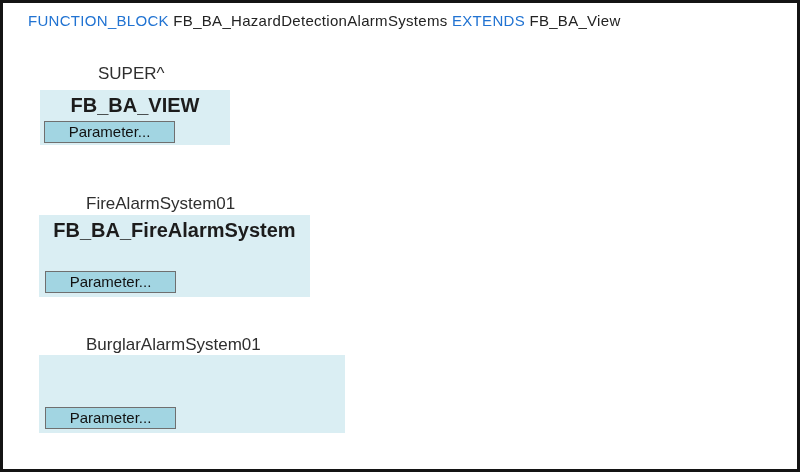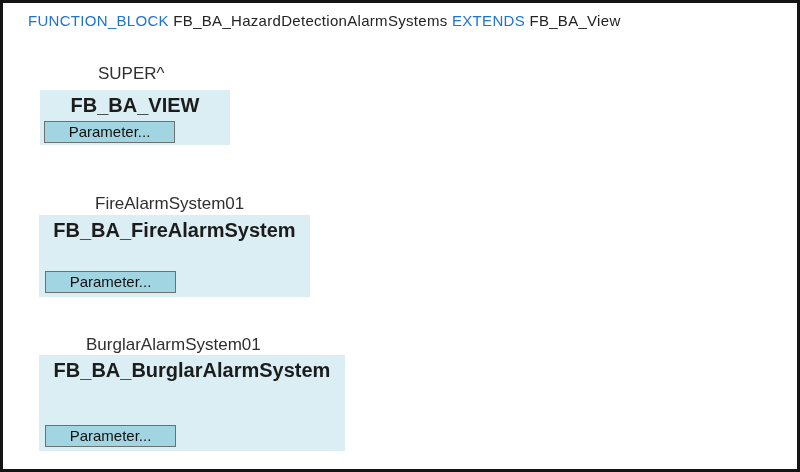--- a/index.html
+++ b/index.html
@@ -59,25 +59,25 @@
     cursor:pointer;
   }
 
   
   #block-super { left:37px; top:87px; width:190px; height:55px; }
   #block-super .instance-label { left:58px; top:-26px; }
   #block-super .param-button { left:4px; bottom:2px; }
 
   
   #block-fire { left:36px; top:212px; width:271px; height:82px; }
-  #block-fire .instance-label { left:56px; top:-21px; }
+  #block-fire .instance-label { left:47px; top:-21px; }
   #block-fire .param-button { left:6px; bottom:4px; }
 
   
-  #block-burglar { left:36px; top:352px; width:306px; height:96px; }
+  #block-burglar { left:36px; top:352px; width:306px; height:78px; }
   #block-burglar .instance-label { left:47px; top:-20px; }
   #block-burglar .param-button { left:6px; bottom:4px; }
 </style>
 </head>
 <body>
 
 <div class="canvas">
 
   <div class="decl-line"><span class="kw">FUNCTION_BLOCK</span><span> </span><span>FB_BA_HazardDetectionAlarmSystems</span><span> </span><span class="kw">EXTENDS</span><span> </span><span>FB_BA_View</span></div>
 
@@ -91,17 +91,16 @@
   <div class="fb-block" id="block-fire">
     <span class="instance-label">FireAlarmSystem01</span>
     <div class="fb-box"></div>
     <div class="type-name">FB_BA_FireAlarmSystem</div>
     <button class="param-button">Parameter...</button>
   </div>
 
   <div class="fb-block" id="block-burglar">
     <span class="instance-label">BurglarAlarmSystem01</span>
     <div class="fb-box"></div>
-    <div class="type-name">FB_BA_BurglarAlarmSystem</div>
     <button class="param-button">Parameter...</button>
   </div>
 
 </div>
 
 </body></html>

